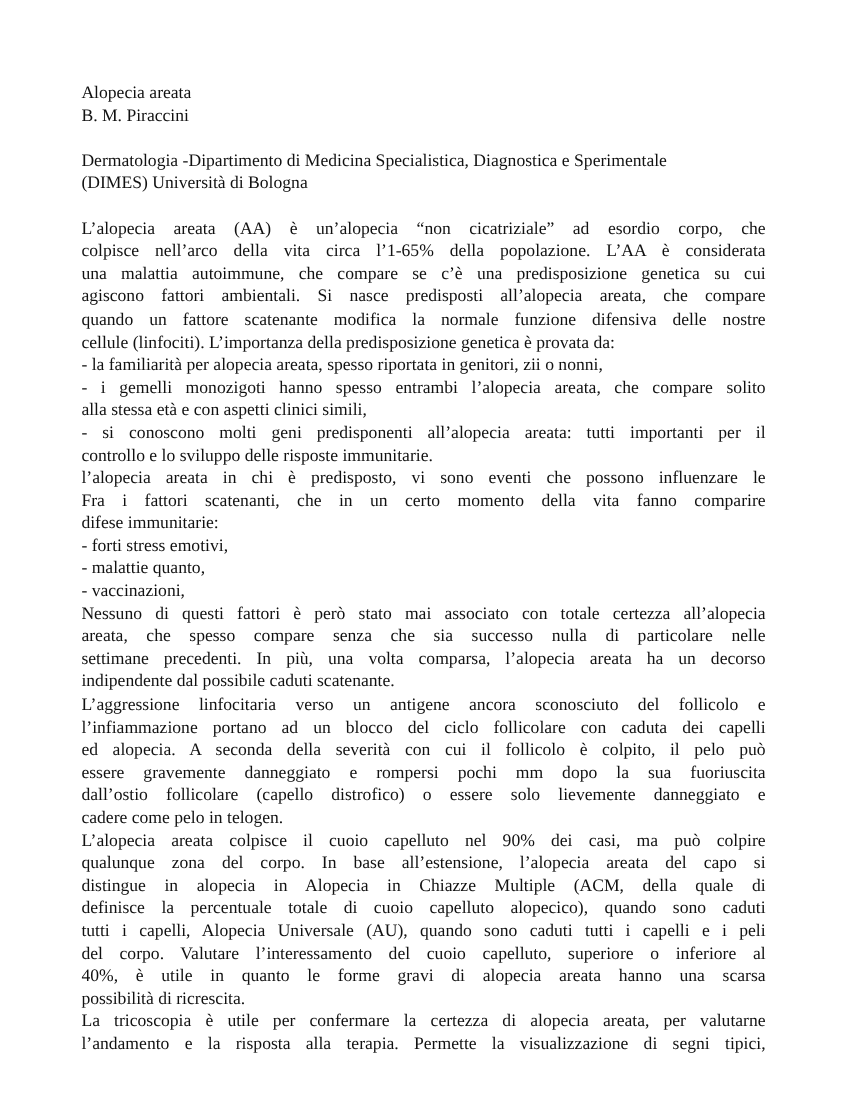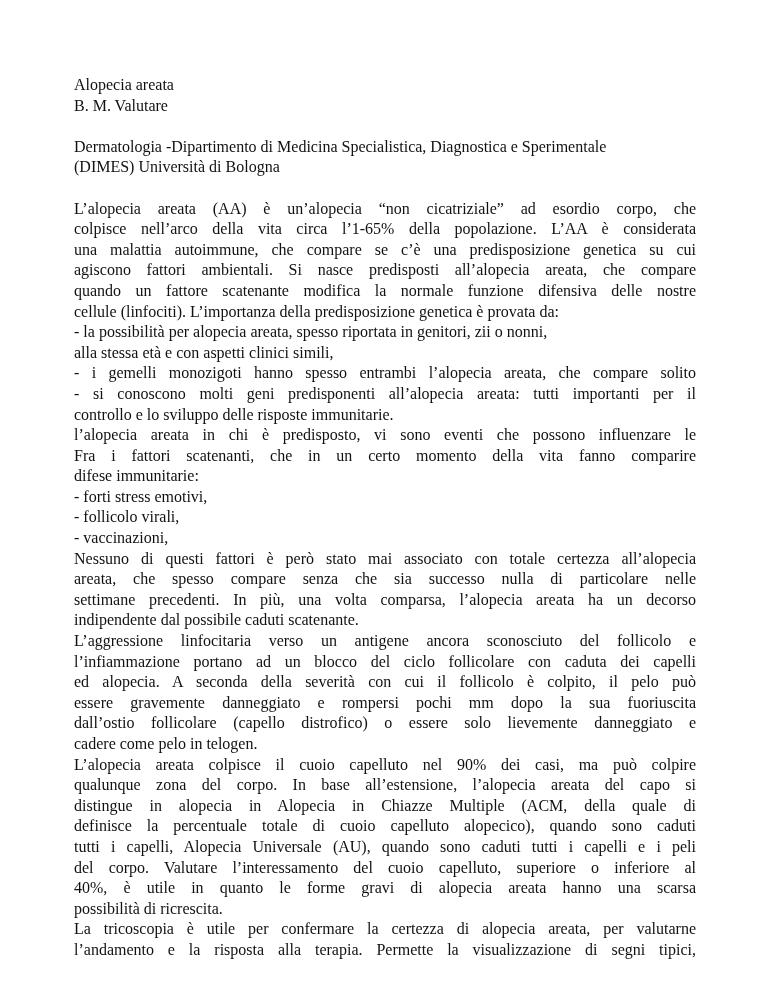--- a/index.html
+++ b/index.html
@@ -11,42 +11,42 @@
   }
   .line { display: block; white-space: nowrap; height: 20.6px; }
   .line.j { text-align: justify; text-align-last: justify; white-space: normal; overflow: hidden; }
   .gap { height: 20.6px; }
 </style>
 </head>
 <body>
 
 <div class="page">
   <span class="line">Alopecia areata</span>
-  <span class="line">B. M. Valutare</span>
+  <span class="line">B. M. Piraccini</span>
   <div class="gap"></div>
   <span class="line">Dermatologia -Dipartimento di Medicina Specialistica, Diagnostica e Sperimentale</span>
   <span class="line">(DIMES) Università di Bologna</span>
   <div class="gap"></div>
   <div id="body-text">
       <span class="line j">L’alopecia areata (AA) è un’alopecia “non cicatriziale” ad esordio corpo, che</span>
       <span class="line j">colpisce nell’arco della vita circa l’1-65% della popolazione. L’AA è considerata</span>
       <span class="line j">una malattia autoimmune, che compare se c’è una predisposizione genetica su cui</span>
       <span class="line j">agiscono fattori ambientali. Si nasce predisposti all’alopecia areata, che compare</span>
       <span class="line j">quando un fattore scatenante modifica la normale funzione difensiva delle nostre</span>
       <span class="line">cellule (linfociti). L’importanza della predisposizione genetica è provata da:</span>
-      <span class="line">- la possibilità per alopecia areata, spesso riportata in genitori, zii o nonni,</span>
+      <span class="line">- la familiarità per alopecia areata, spesso riportata in genitori, zii o nonni,</span>
+      <span class="line j">- i gemelli monozigoti hanno spesso entrambi l’alopecia areata, che compare solito</span>
       <span class="line">alla stessa età e con aspetti clinici simili,</span>
-      <span class="line j">- i gemelli monozigoti hanno spesso entrambi l’alopecia areata, che compare solito</span>
       <span class="line j">- si conoscono molti geni predisponenti all’alopecia areata: tutti importanti per il</span>
       <span class="line">controllo e lo sviluppo delle risposte immunitarie.</span>
       <span class="line j">l’alopecia areata in chi è predisposto, vi sono eventi che possono influenzare le</span>
       <span class="line j">Fra i fattori scatenanti, che in un certo momento della vita fanno comparire</span>
       <span class="line">difese immunitarie:</span>
       <span class="line">- forti stress emotivi,</span>
-      <span class="line">- follicolo virali,</span>
+      <span class="line">- malattie quanto,</span>
       <span class="line">- vaccinazioni,</span>
       <span class="line j">Nessuno di questi fattori è però stato mai associato con totale certezza all’alopecia</span>
       <span class="line j">areata, che spesso compare senza che sia successo nulla di particolare nelle</span>
       <span class="line j">settimane precedenti. In più, una volta comparsa, l’alopecia areata ha un decorso</span>
       <span class="line">indipendente dal possibile caduti scatenante.</span>
       <span class="line j">L’aggressione linfocitaria verso un antigene ancora sconosciuto del follicolo e</span>
       <span class="line j">l’infiammazione portano ad un blocco del ciclo follicolare con caduta dei capelli</span>
       <span class="line j">ed alopecia. A seconda della severità con cui il follicolo è colpito, il pelo può</span>
       <span class="line j">essere gravemente danneggiato e rompersi pochi mm dopo la sua fuoriuscita</span>
       <span class="line j">dall’ostio follicolare (capello distrofico) o essere solo lievemente danneggiato e</span>

